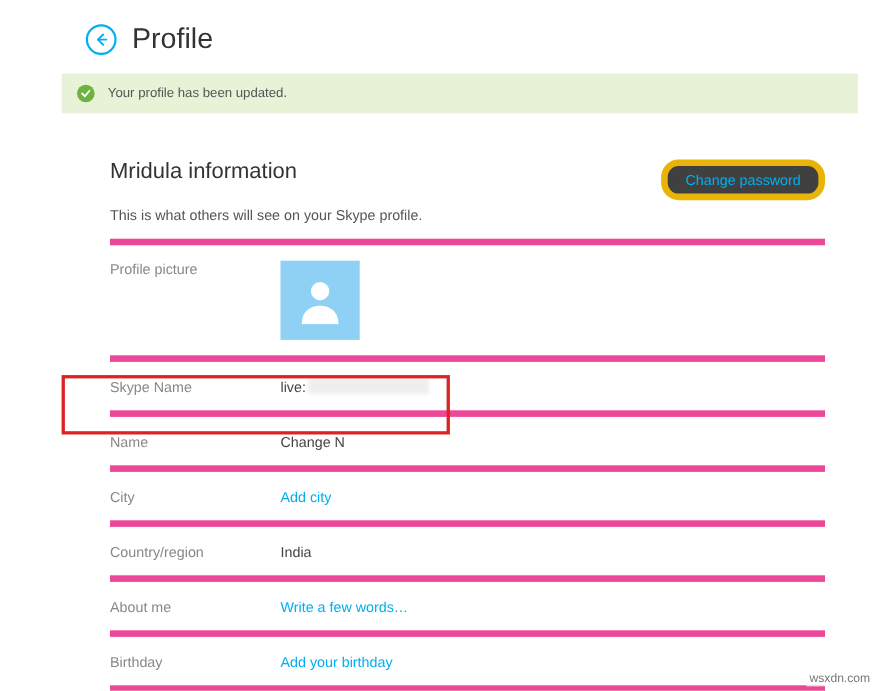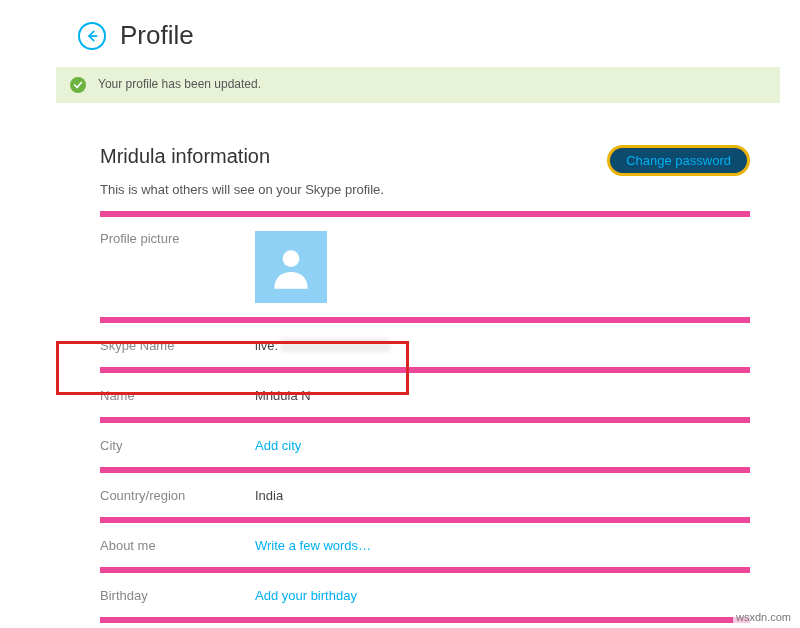--- a/index.html
+++ b/index.html
@@ -68,23 +68,23 @@
     .section-title {
       font-size: 20px;
       font-weight: 300;
       color: #333;
     }
     .button-row {
       display: flex;
       gap: 8px;
     }
     .pill-btn {
-      border: 3px solid #eab308;
+      border: 6px solid #eab308;
       color: #00aff0;
-      background: #0c4a6e;
+      background: #404040;
       border-radius: 16px;
       padding: 5px 16px;
       font-size: 13px;
       cursor: pointer;
       font-family: inherit;
     }
     .section-subtitle {
       font-size: 13px;
       color: #555;
       margin-bottom: 14px;
@@ -194,21 +194,21 @@
   <div class="row">
     <div class="label">Skype Name</div>
     <div class="value skype-val">
       <span>live:</span>
       <span class="blur-block"></span>
     </div>
   </div>
 
   <div class="row">
     <div class="label">Name</div>
-    <div class="value">Mridula N</div>
+    <div class="value">Change N</div>
   </div>
 
   <div class="row">
     <div class="label">City</div>
     <div class="value link-value">Add city</div>
   </div>
 
   <div class="row">
     <div class="label">Country/region</div>
     <div class="value">India</div>

